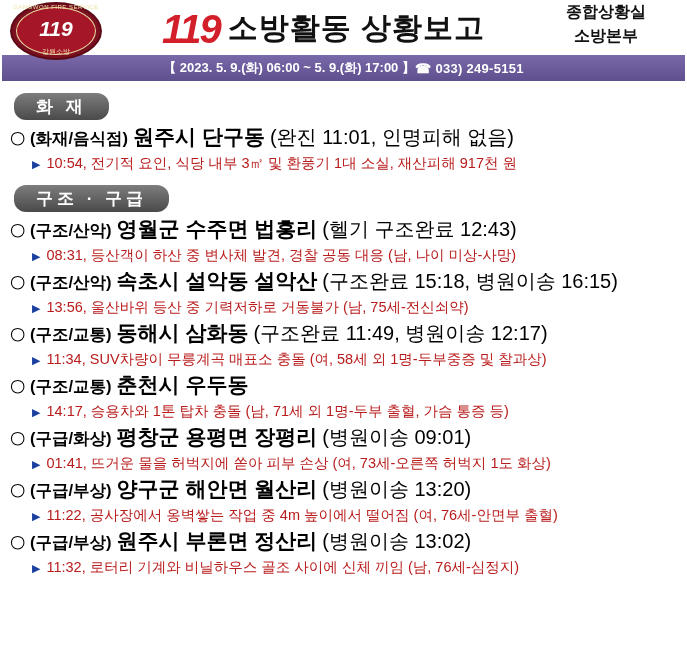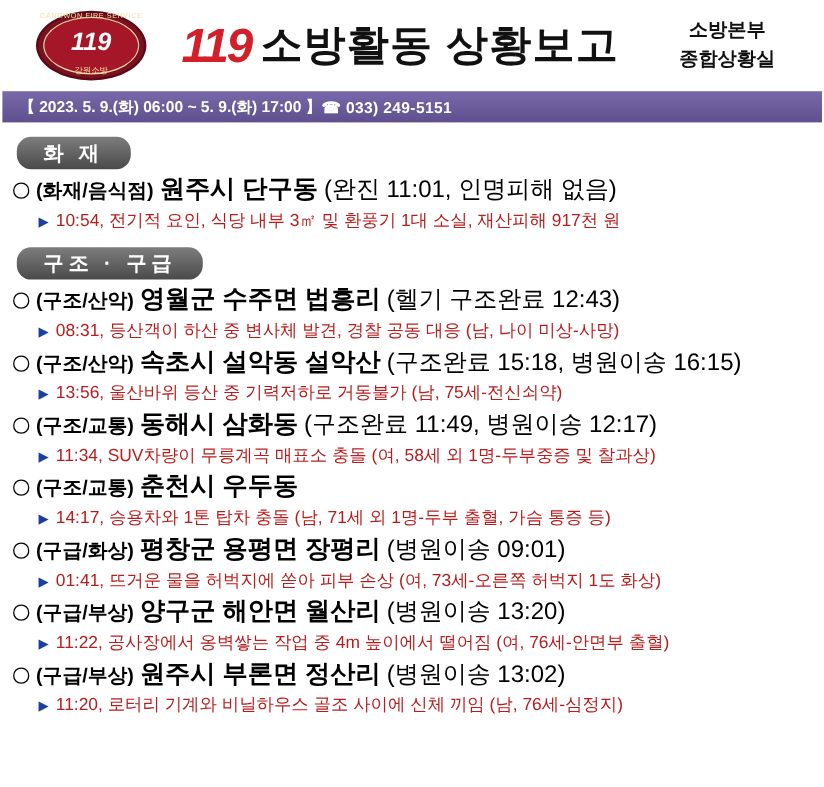--- a/index.html
+++ b/index.html
@@ -17,24 +17,22 @@
   .page {
     position: relative;
     width: 687px;
     height: 656px;
     box-sizing: border-box;
   }
 
   
   .header {
     position: relative;
-    height: 76px;
-    display: flex;
-    align-items: center;
-    padding-left: 20px;
+    height: 55px;
+    display: flex;
   }
   .emblem {
     width: 96px;
     height: 62px;
     margin-left: 8px;
     position: relative;
     flex: 0 0 auto;
   }
   .emblem-outer {
     position: absolute;
@@ -91,21 +89,21 @@
     font-size: 40px;
     font-weight: bold;
     font-style: italic;
     color: #d31f2a;
     letter-spacing: -2px;
     line-height: 40px;
     position: relative;
     top: 1px;
   }
   .main-title {
-    font-size: 35px;
+    font-size: 30px;
     font-weight: bold;
     letter-spacing: 1px;
     color: #111111;
     line-height: 40px;
   }
   .org-box {
     flex: 0 0 auto;
     width: 150px;
     text-align: center;
     font-size: 16px;
@@ -116,21 +114,21 @@
   }
 
   
   .datebar {
     height: 26px;
     background: #6f5f9e;
     background: linear-gradient(#7a69aa, #5f4f8e);
     color: #ffffff;
     display: flex;
     align-items: center;
-    justify-content: flex-start;
+    justify-content: center;
     padding: 0 14px;
     box-sizing: border-box;
     font-size: 13px;
     font-weight: bold;
     margin: 0 2px;
   }
   .datebar .right {
     letter-spacing: 0.3px;
   }
 
@@ -212,22 +210,22 @@
       <div class="emblem-119">119</div>
       <div class="emblem-bottom-text">강원소방</div>
     </div>
 
     <div class="title-wrap">
       <span class="logo119">119</span>
       <span class="main-title">소방활동 상황보고</span>
     </div>
 
     <div class="org-box">
+      <div>종합상황실</div>
       <div>소방본부</div>
-      <div>종합상황실</div>
     </div>
   </div>
 
   <div class="datebar">
     <span>【 2023. 5. 9.(화) 06:00 ~ 5. 9.(화) 17:00 】</span>
     <span class="right">
       <span>☎</span>
       <span>033) 249-5151</span>
     </span>
   </div>
@@ -333,18 +331,18 @@
 
     <div class="entry">
       <div class="entry-line">
         <span class="bullet-o">〇</span>
         <span class="cat">(구급/부상)</span>
         <span class="place">원주시 부론면 정산리</span>
         <span class="status">(병원이송 13:02)</span>
       </div>
       <div class="detail-line">
         <span class="tri">▶</span>
-        <span class="detail-text">11:20, 로터리 기계와 비닐하우스 골조 사이에 신체 끼임 (남, 76세-심정지)</span>
+        <span class="detail-text">11:32, 로터리 기계와 비닐하우스 골조 사이에 신체 끼임 (남, 76세-심정지)</span>
       </div>
     </div>
   </div>
 
 </div>
 
 </body></html>

